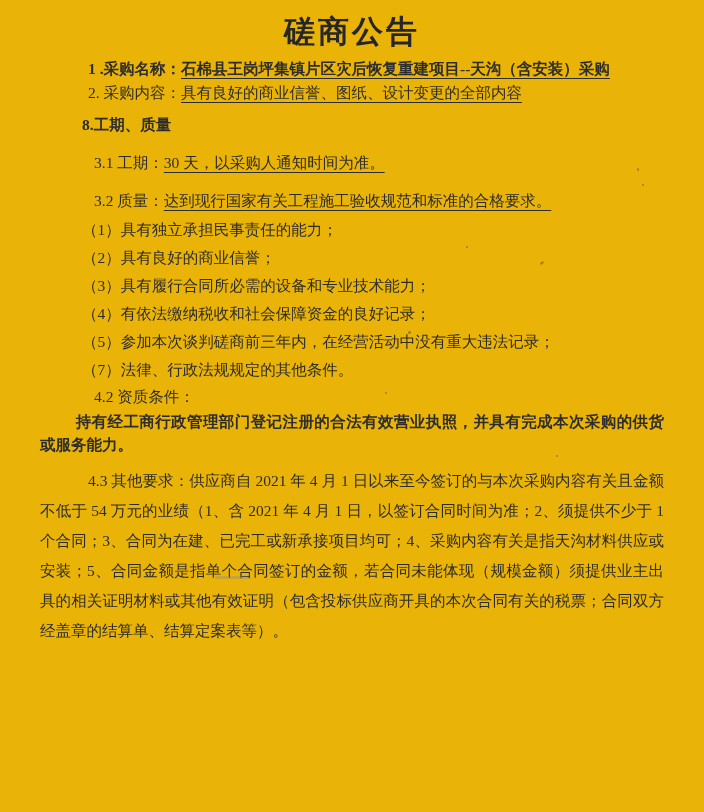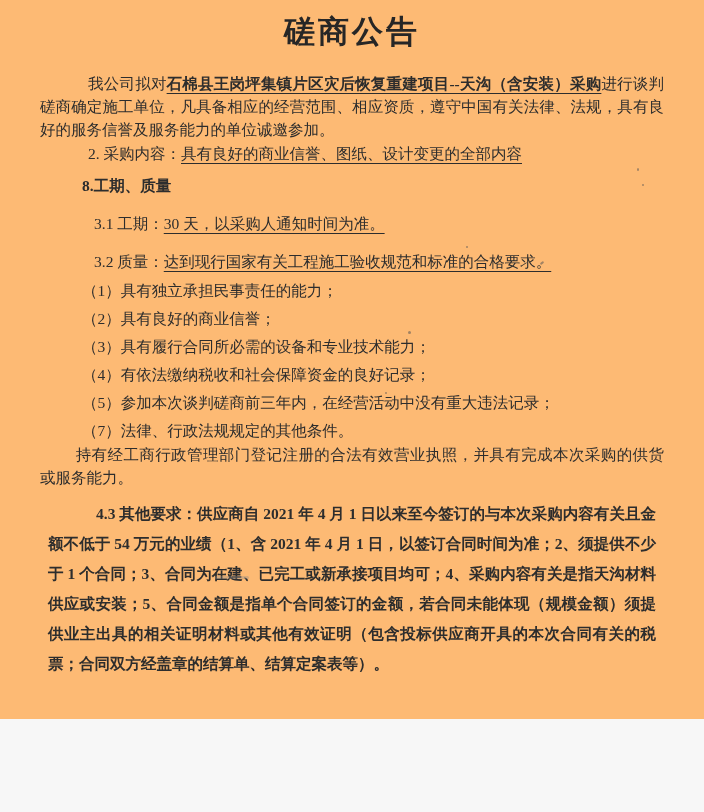--- a/index.html
+++ b/index.html
@@ -3,22 +3,22 @@
 <meta charset="utf-8">
 <style>
   html, body { margin: 0; padding: 0; }
   body {
     width: 704px; height: 812px;
     background: #f7f7f7;
     font-family: "Liberation Serif", "DejaVu Serif", serif;
   }
   .page {
     position: relative;
-    width: 704px; height: 719px;
-    background: #fdba74;
+    width: 704px; height: 812px;
+    background: #eab308;
     color: #2d2d2d;
     font-size: 15.5px;
     overflow: hidden;
     box-sizing: border-box;
   }
   .doc-body { padding: 0 40px; }
   .title {
     margin: 0; padding-top: 12px;
     font-size: 31px; font-weight: 700;
     line-height: 40px;
@@ -44,28 +44,28 @@
   .sec   { margin: 10px 0 0 42px; font-weight: 700; }
   .sub   { margin: 16px 0 0 54px; }
   .sub4  { margin: 10px 0 0 54px; }
   .qual  { margin: 8px 0 0 42px; line-height: 20px; }
   .sub42 { margin: 6px 0 0 54px; line-height: 22px; }
   .p42 {
     margin: 2px 0 0;
     text-indent: 2.3em;
     line-height: 23px;
     text-align: justify;
-    font-weight: 400;
+    font-weight: 700;
   }
   .p43 {
-    margin: 10px 8px 0;
+    margin: 10px 0 0;
     text-indent: 3.1em;
     line-height: 30px;
     text-align: justify;
-    font-weight: 700;
+    font-weight: 400;
   }
   
   .speck {
     position: absolute;
     background: #555;
     border-radius: 50%;
     opacity: .55;
   }
   .smudge {
     position: absolute;
@@ -75,40 +75,41 @@
   }
 </style>
 </head>
 <body>
 
 <div class="page">
   <div class="doc-body">
 
     <h1 class="title">磋商公告</h1>
 
-    <p class="intro"><span>我公司拟对</span><span class="b u">石棉县王岗坪集镇片区灾后恢复重建项目--天沟（含安装）采购</span><span>进行谈判磋商确定施工单位，凡具备相应的经营范围、相应资质，遵守中国有关法律、法规，具有良好的服务信誉及服务能力的单位诚邀参加。</span></p>
 
+    <div class="line item1"><span>1 .采购名称：</span><span class="u">石棉县王岗坪集镇片区灾后恢复重建项目--天沟（含安装）采购</span></div>
 
     <div class="line item2"><span>2. 采购内容：</span><span class="u">具有良好的商业信誉、图纸、设计变更的全部内容</span></div>
 
     <div class="line sec">8.工期、质量</div>
 
     <div class="line sub"><span>3.1 工期：</span><span class="u">30 天，以采购人通知时间为准。</span></div>
 
     <div class="line sub"><span>3.2 质量：</span><span class="u">达到现行国家有关工程施工验收规范和标准的合格要求。</span></div>
 
 
 
     <div class="qual">（1）具有独立承担民事责任的能力；</div>
     <div class="qual">（2）具有良好的商业信誉；</div>
     <div class="qual">（3）具有履行合同所必需的设备和专业技术能力；</div>
     <div class="qual">（4）有依法缴纳税收和社会保障资金的良好记录；</div>
     <div class="qual">（5）参加本次谈判磋商前三年内，在经营活动中没有重大违法记录；</div>
     <div class="qual">（7）法律、行政法规规定的其他条件。</div>
 
+    <div class="line sub42">4.2 资质条件：</div>
 
     <p class="p42">持有经工商行政管理部门登记注册的合法有效营业执照，并具有完成本次采购的供货或服务能力。</p>
 
     <p class="p43">4.3 其他要求：供应商自 2021 年 4 月 1 日以来至今签订的与本次采购内容有关且金额不低于 54 万元的业绩（1、含 2021 年 4 月 1 日，以签订合同时间为准；2、须提供不少于 1 个合同；3、合同为在建、已完工或新承接项目均可；4、采购内容有关是指天沟材料供应或安装；5、合同金额是指单个合同签订的金额，若合同未能体现（规模金额）须提供业主出具的相关证明材料或其他有效证明（包含投标供应商开具的本次合同有关的税票；合同双方经盖章的结算单、结算定案表等）。</p>
 
   </div>
 
   <div class="speck" style="left:408px; top:331px; width:3px; height:3px;"></div>
   <div class="speck" style="left:385px; top:392px; width:2px; height:2px;"></div>
   <div class="speck" style="left:540px; top:262px; width:4px; height:2px; border-radius:1px; transform:rotate(-35deg);"></div>

